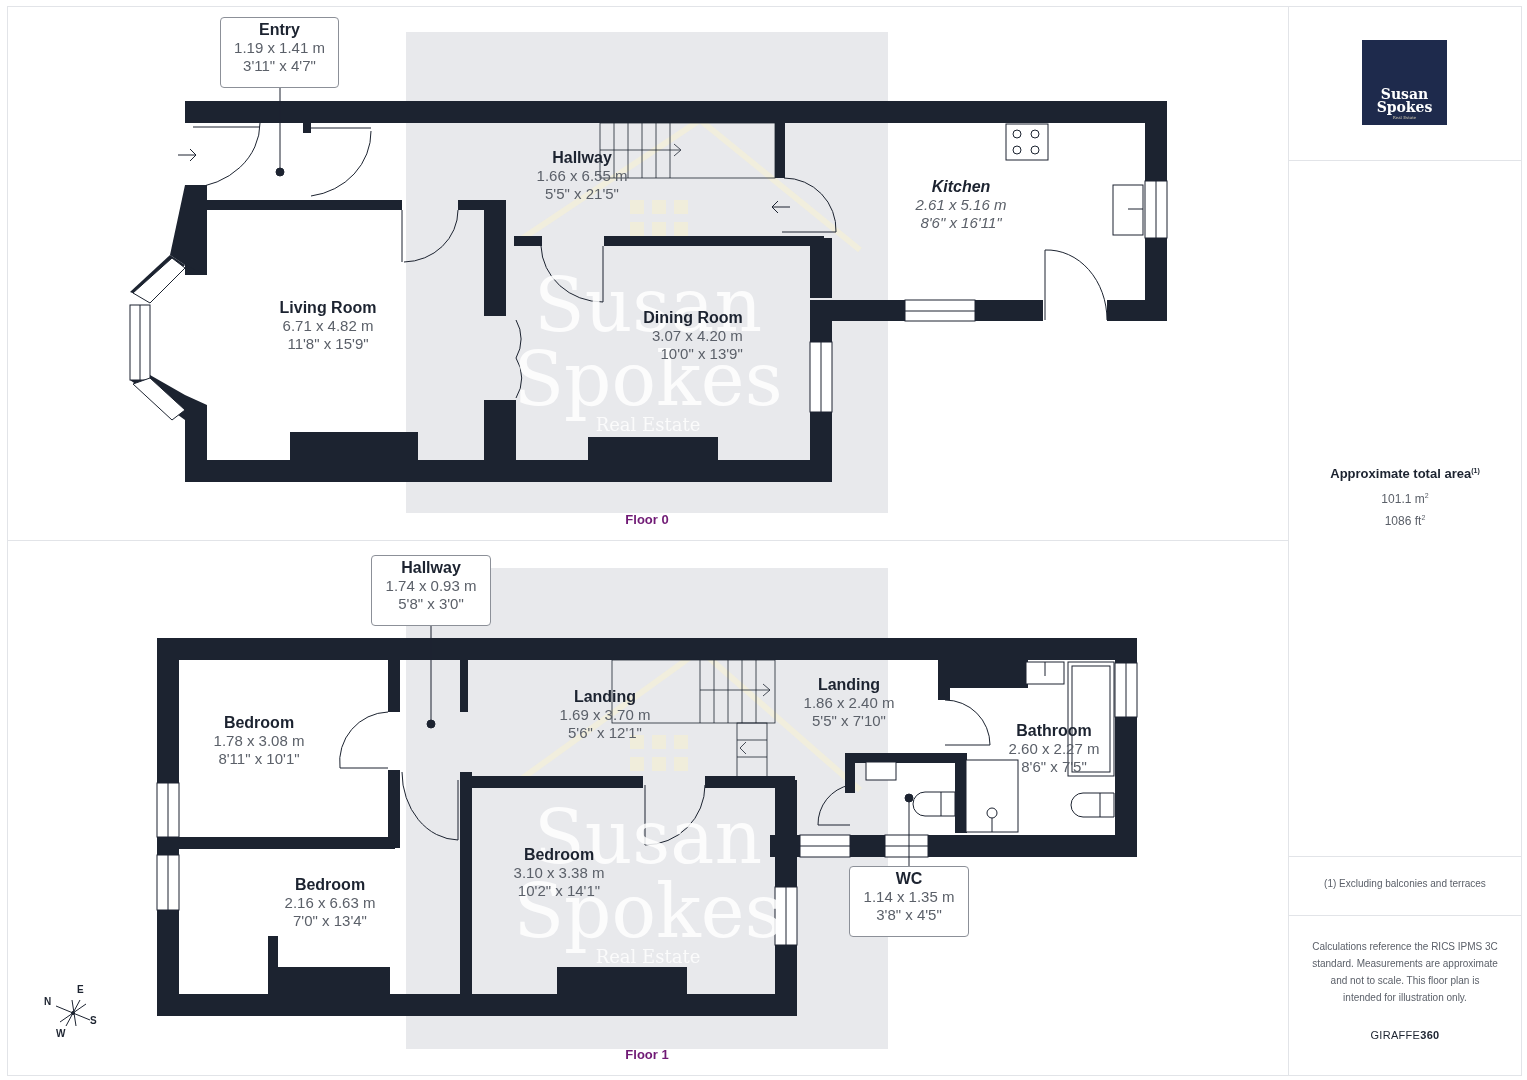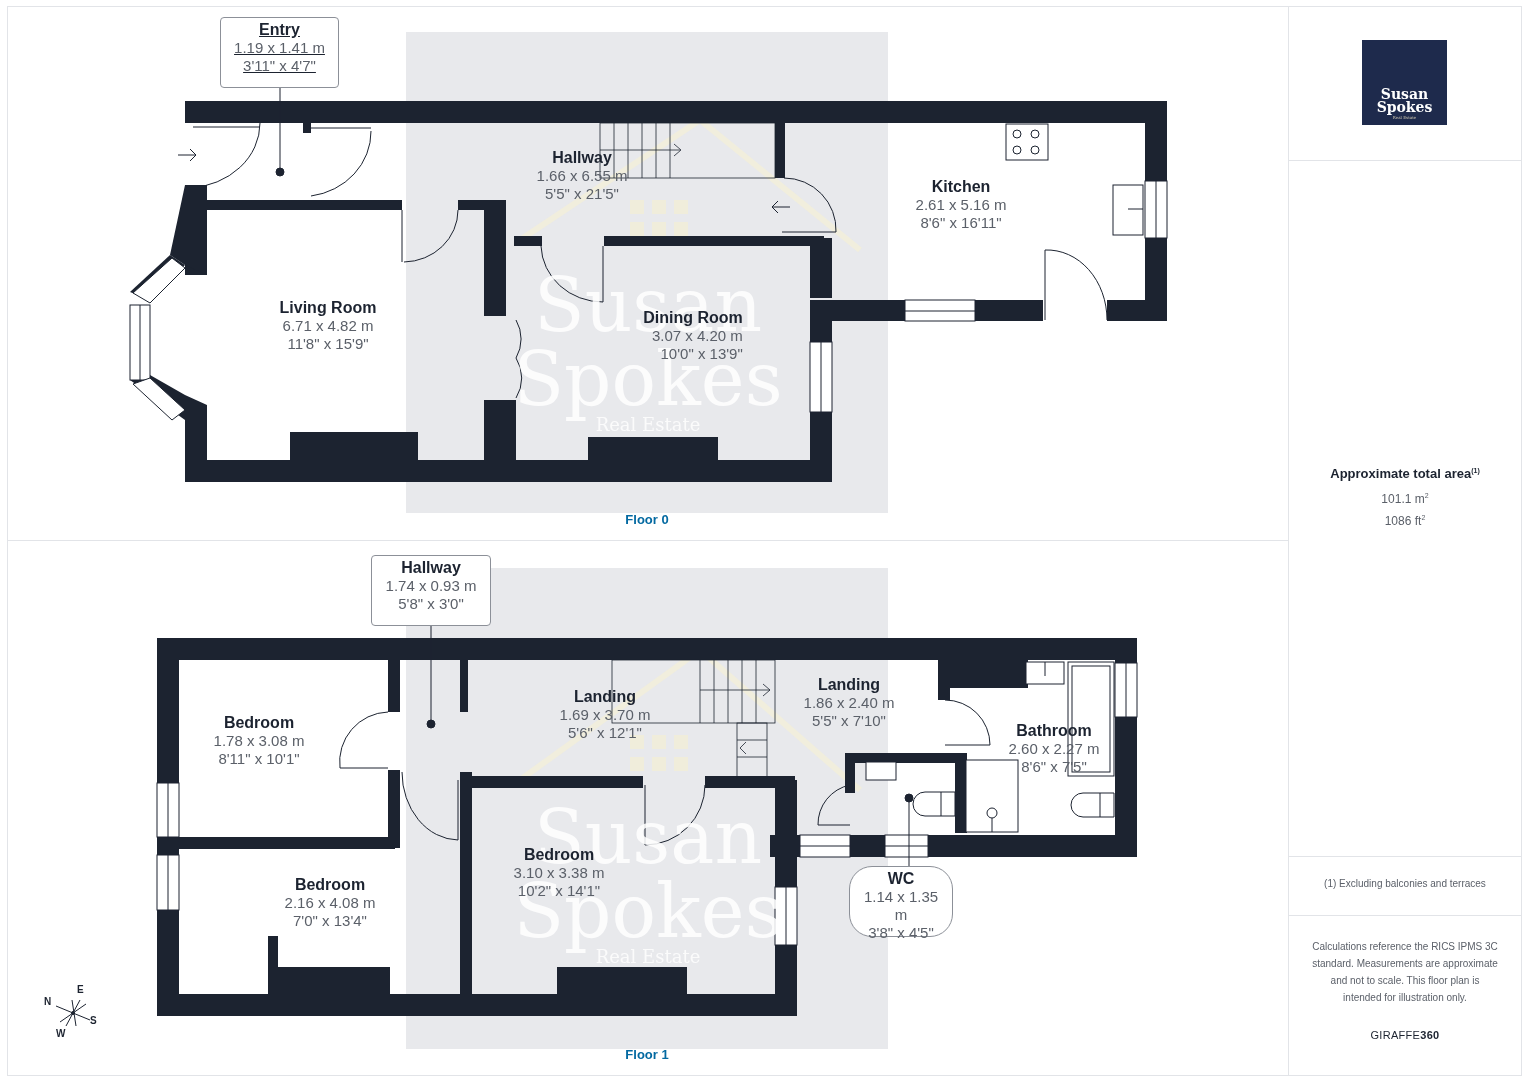--- a/index.html
+++ b/index.html
@@ -5,21 +5,21 @@
   html,body{margin:0;padding:0;background:#ffffff;}
   body{width:1527px;height:1080px;position:relative;overflow:hidden;font-family:"Liberation Sans","DejaVu Sans",sans-serif;color:#1c2330;}
   .frame{position:absolute;border:1px solid #e2e4e8;box-sizing:border-box;}
   #plan-svg{position:absolute;left:0;top:0;width:1527px;height:1080px;}
   .label{position:absolute;text-align:center;transform:translateX(-50%);white-space:nowrap;line-height:1.15;}
   .label .name{font-weight:bold;font-size:16px;color:#1c2330;display:block;}
   .label .dim{font-size:15px;color:#5b6069;display:block;}
   .callout{position:absolute;border:1px solid #8c9098;border-radius:4px;background:#fff;text-align:center;padding:2px 8px;box-sizing:border-box;line-height:1.2;}
   .callout .name{font-weight:bold;font-size:16px;color:#1c2330;display:block;}
   .callout .dim{font-size:15px;color:#5b6069;display:block;text-align:center;}
-  .floor-label{position:absolute;font-weight:bold;font-size:13px;color:#0369a1;transform:translateX(-50%);}
+  .floor-label{position:absolute;font-weight:bold;font-size:13px;color:#701a75;transform:translateX(-50%);}
   .side{position:absolute;left:1289px;width:232px;text-align:center;}
   .logo{position:absolute;left:1362px;top:40px;width:85px;height:85px;background:#1e2a4c;}
   .logo .l1,.logo .l2{position:absolute;left:0;width:85px;text-align:center;color:#fff;font-family:"DejaVu Serif",serif;font-weight:bold;font-size:14px;line-height:14px;}
   .logo .l1{top:47px;}
   .logo .l2{top:60px;}
   .logo .l3{position:absolute;left:0;width:85px;top:75px;text-align:center;color:#cfc7b0;font-family:"DejaVu Serif",serif;font-size:4px;}
   .area-title{top:466px;font-weight:bold;font-size:13px;color:#1c2330;}
   .area-title sup{font-size:7px;}
   .area-m{top:492px;font-size:12px;color:#5b6069;}
   .area-f{top:514px;font-size:12px;color:#5b6069;}
@@ -291,31 +291,31 @@
   <span>Susan</span><br>
   <span>Spokes</span>
   <span class="sub">Real Estate</span>
 </div>
 <div class="watermark" style="left:648px;top:800px;">
   <span>Susan</span><br>
   <span>Spokes</span>
   <span class="sub">Real Estate</span>
 </div>
 
-<div class="callout" style="left:220px;top:17px;width:119px;height:71px;text-decoration:underline;">
+<div class="callout" style="left:220px;top:17px;width:119px;height:71px;">
   <span class="name">Entry</span>
   <span class="dim">1.19 x 1.41 m</span>
   <span class="dim">3'11" x 4'7"</span>
 </div>
 <div class="label" style="left:582px;top:149px;">
   <span class="name">Hallway</span>
   <span class="dim">1.66 x 6.55 m</span>
   <span class="dim">5'5" x 21'5"</span>
 </div>
-<div class="label" style="left:961px;top:178px;">
+<div class="label" style="left:961px;top:178px;font-style:italic;">
   <span class="name">Kitchen</span>
   <span class="dim">2.61 x 5.16 m</span>
   <span class="dim">8'6" x 16'11"</span>
 </div>
 <div class="label" style="left:328px;top:299px;">
   <span class="name">Living Room</span>
   <span class="dim">6.71 x 4.82 m</span>
   <span class="dim">11'8" x 15'9"</span>
 </div>
 <div class="label" style="left:693px;top:309px;text-align:right;">
@@ -345,29 +345,29 @@
   <span class="dim">2.60 x 2.27 m</span>
   <span class="dim">8'6" x 7'5"</span>
 </div>
 <div class="label" style="left:259px;top:714px;">
   <span class="name">Bedroom</span>
   <span class="dim">1.78 x 3.08 m</span>
   <span class="dim">8'11" x 10'1"</span>
 </div>
 <div class="label" style="left:330px;top:876px;">
   <span class="name">Bedroom</span>
-  <span class="dim">2.16 x 4.08 m</span>
+  <span class="dim">2.16 x 6.63 m</span>
   <span class="dim">7'0" x 13'4"</span>
 </div>
 <div class="label" style="left:559px;top:846px;">
   <span class="name">Bedroom</span>
   <span class="dim">3.10 x 3.38 m</span>
   <span class="dim">10'2" x 14'1"</span>
 </div>
-<div class="callout" style="left:849px;top:866px;width:104px;height:71px;border-radius:23px;">
+<div class="callout" style="left:849px;top:866px;width:120px;height:71px;">
   <span class="name">WC</span>
   <span class="dim">1.14 x 1.35 m</span>
   <span class="dim">3'8" x 4'5"</span>
 </div>
 <div class="floor-label" style="left:647px;top:1047px;">Floor 1</div>
 
 <div class="compass">
   <span style="left:4px;top:16px;">N</span>
   <span style="left:37px;top:4px;">E</span>
   <span style="left:50px;top:35px;">S</span>

